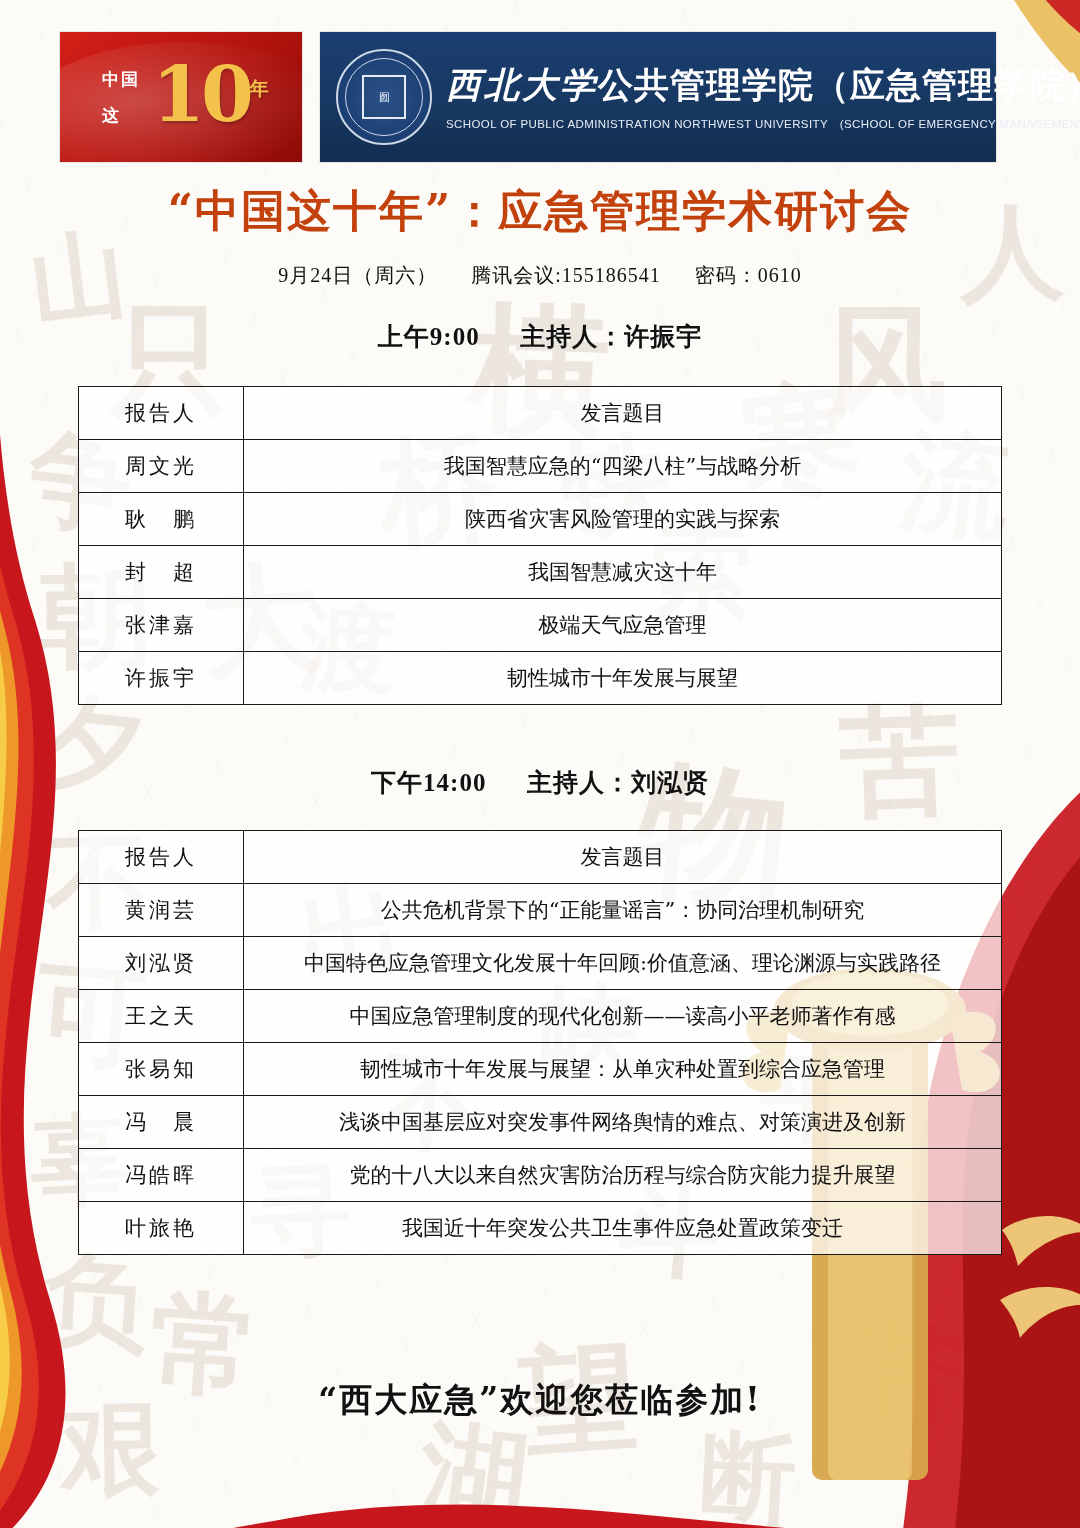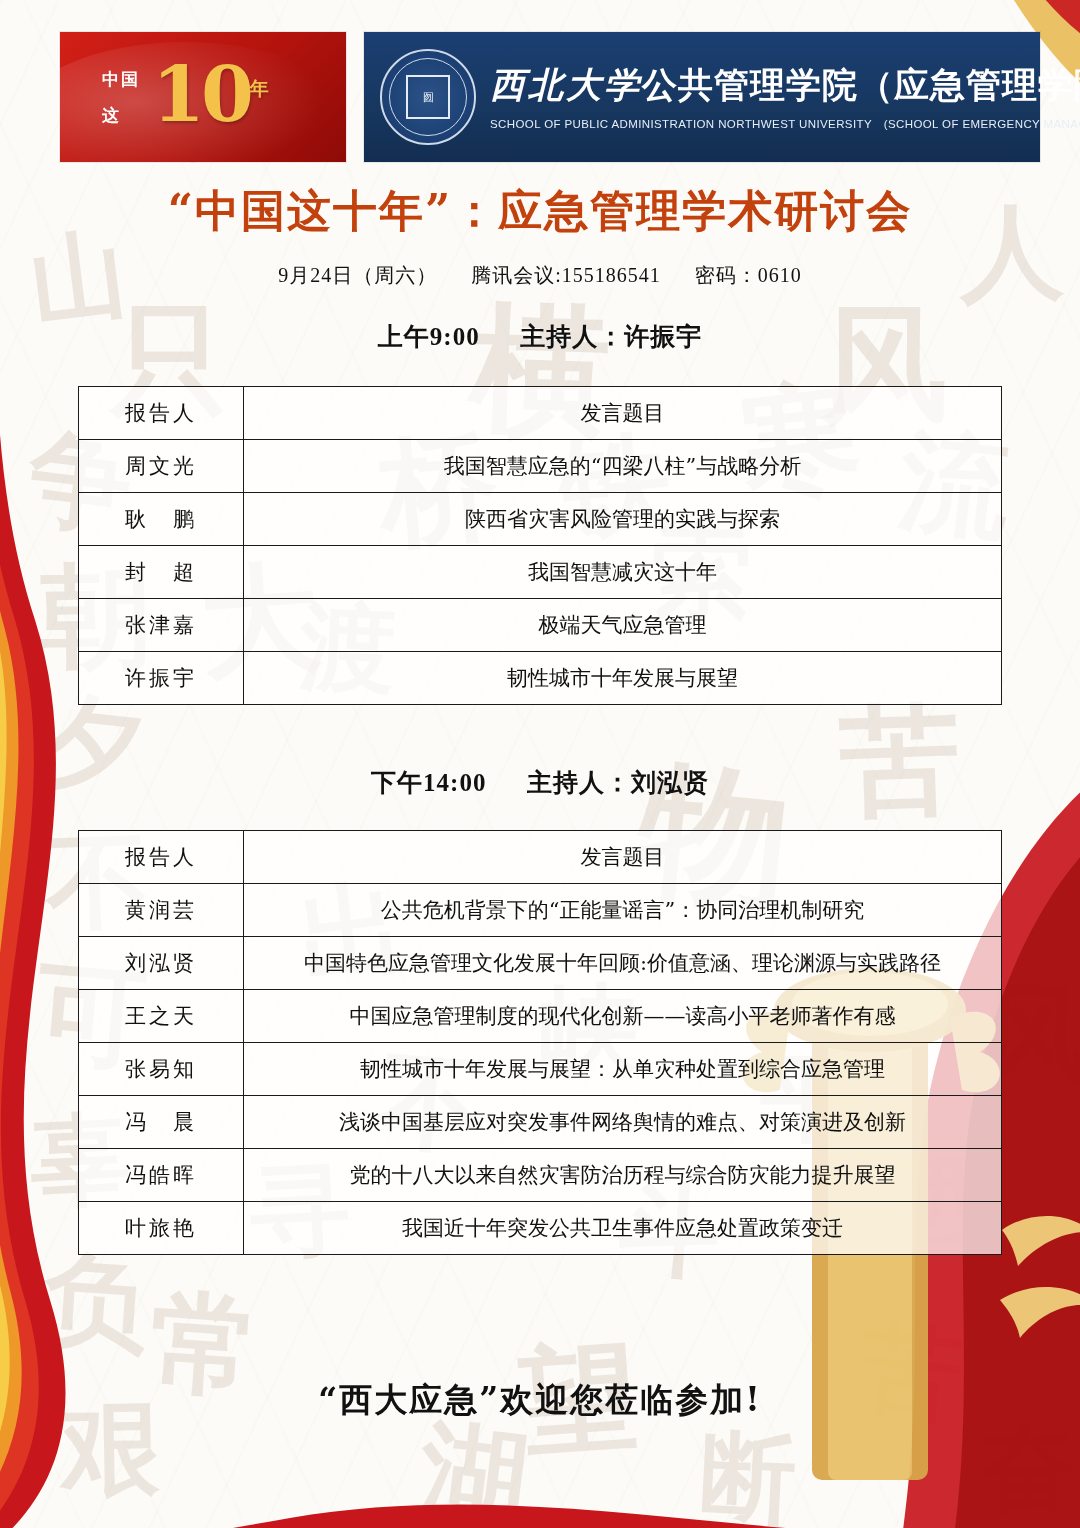--- a/index.html
+++ b/index.html
@@ -73,21 +73,21 @@
   .logo-row {
     position: absolute;
     left: 60px;
     top: 32px;
     display: flex;
     align-items: stretch;
     gap: 18px;
     z-index: 6;
   }
   .logo-ten {
-    width: 286px;
+    width: 242px;
     height: 130px;
     background: linear-gradient(135deg, #d22018 0%, #b4130d 55%, #8e0b07 100%);
     position: relative;
     overflow: hidden;
     box-shadow: 0 0 0 1px rgba(0,0,0,0.08);
   }
   .logo-ten .swoosh {
     position: absolute;
     width: 330px; height: 150px;
     left: -40px; top: 10px;

